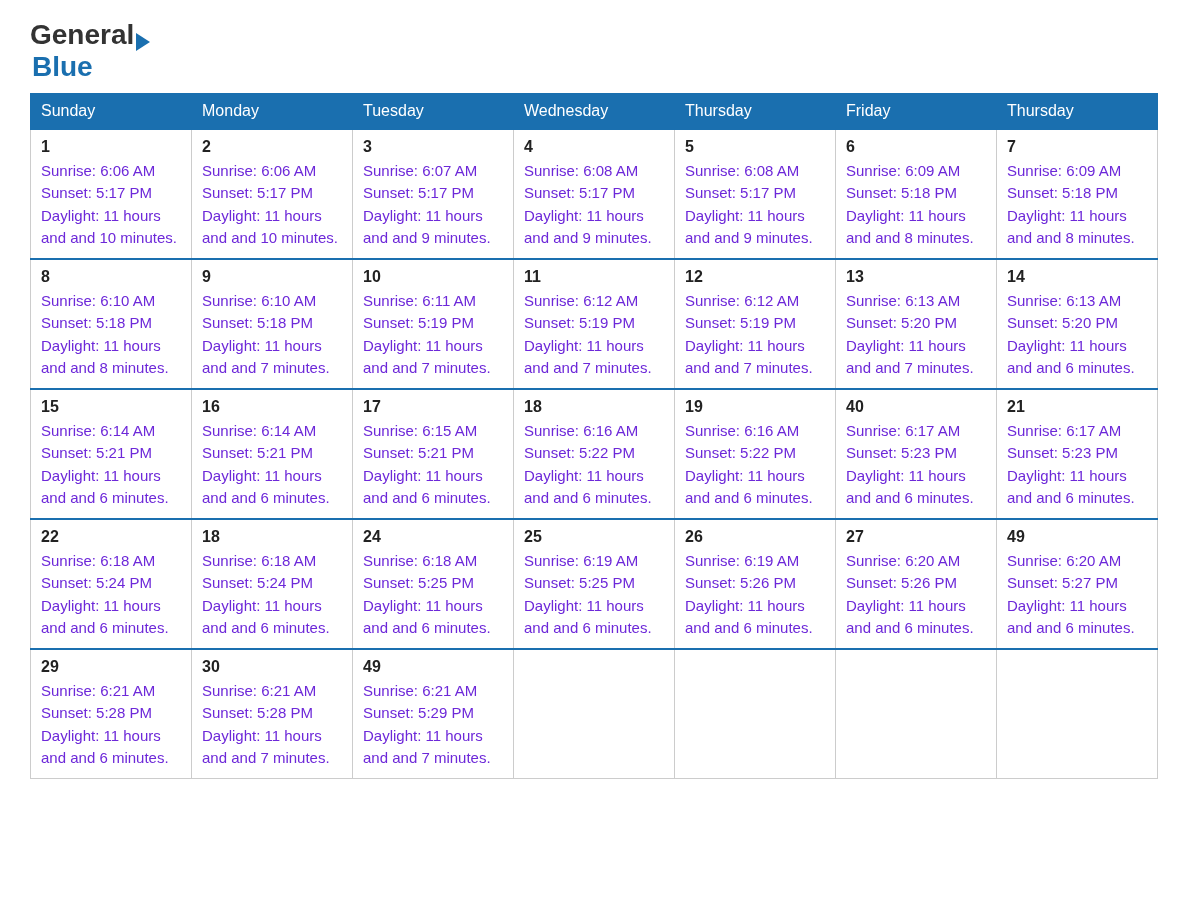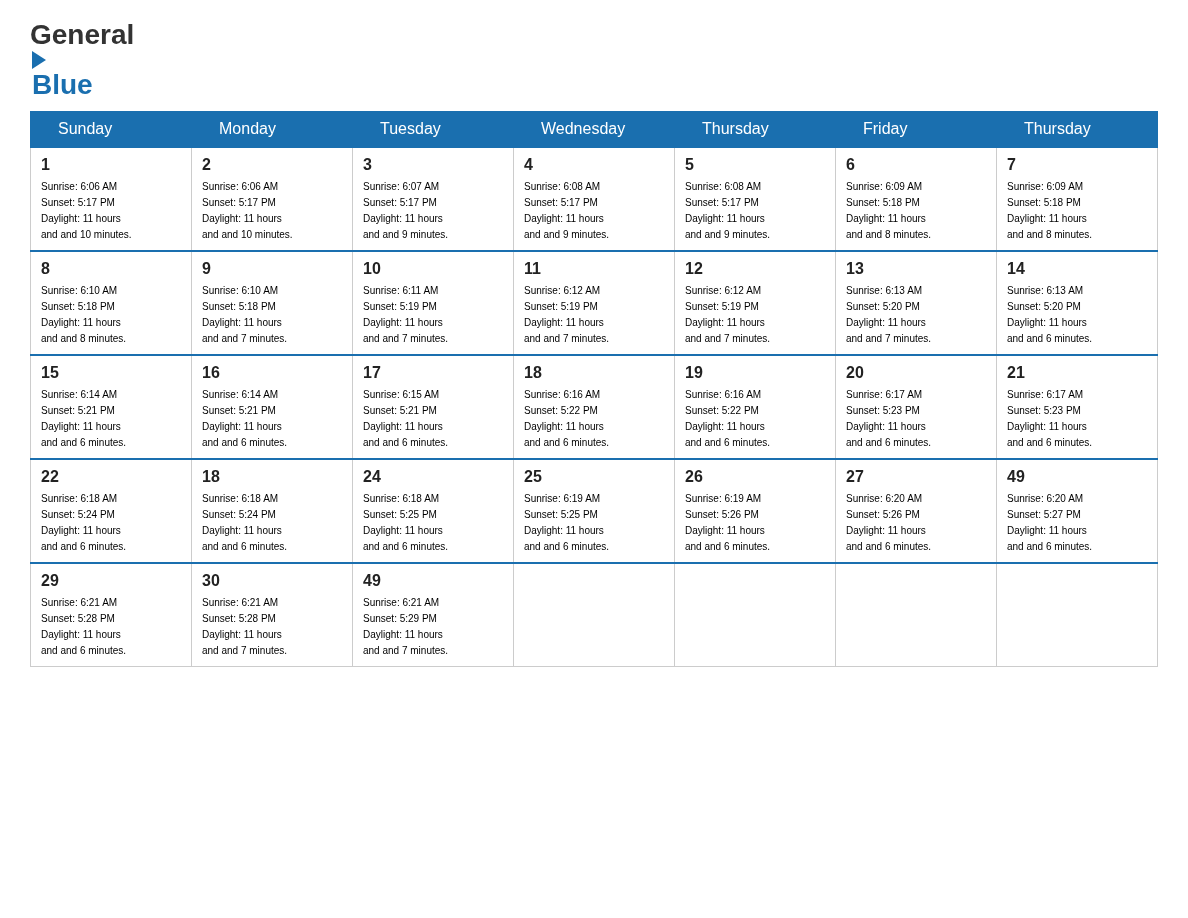--- a/index.html
+++ b/index.html
@@ -36,21 +36,21 @@
       margin-top: 4px;
     }
     .calendar {
       width: 100%;
       border-collapse: collapse;
       margin-top: 10px;
     }
     .calendar th {
       background-color: #1a6faf;
       color: #fff;
-      padding: 8px 27px;
+      padding: 8px 10px;
       text-align: left;
       font-size: 16px;
       font-weight: normal;
       border: 1px solid #1a6faf;
     }
     .calendar td {
       vertical-align: top;
       padding: 8px 10px;
       border: 1px solid #ccc;
       width: calc(100% / 7);
@@ -62,35 +62,35 @@
       border-top: 2px solid #1a6faf;
     }
     .day-number {
       font-size: 16px;
       font-weight: bold;
       display: block;
       margin-bottom: 4px;
       color: #222;
     }
     .day-info {
-      font-size: 10px;
+      font-size: 15px;
       line-height: 1.5;
-      color: #000000;
+      color: #6d28d9;
     }
     .empty-cell {
       background: #fff;
     }
   </style>
 </head>
 <body>
 
 <div class="header">
   <div class="logo">
   <div style="display:flex;flex-direction:column;align-items:flex-start;">
-    <div style="display:flex;align-items:flex-start;line-height:1.1;flex-direction:column;">
+    <div style="display:flex;align-items:flex-end;line-height:1.1;">
       <span style="font-size:28px;font-weight:bold;color:#333;">General</span>
       <span style="display:inline-block;width:0;height:0;border-left:14px solid #1a6faf;border-top:9px solid transparent;border-bottom:9px solid transparent;margin:0 2px;"></span>
     </div>
     <div style="display:flex;">
       <span style="font-size:28px;font-weight:bold;color:#1a6faf;margin-left:2px;">Blue</span>
     </div>
   </div>
 </div>
   <div class="title-section">
     <div class="month-title"></div>
@@ -281,21 +281,21 @@
         <td>
         <span class="day-number">19</span>
         <span class="day-info">
           Sunrise: 6:16 AM<br>
           Sunset: 5:22 PM<br>
           Daylight: 11 hours
 <br>and and 6 minutes.
         </span>
       </td>
         <td>
-        <span class="day-number">20</span>
+        <span class="day-number">40</span>
         <span class="day-info">
           Sunrise: 6:17 AM<br>
           Sunset: 5:23 PM<br>
           Daylight: 11 hours
 <br>and and 6 minutes.
         </span>
       </td>
         <td>
         <span class="day-number">21</span>
         <span class="day-info">

